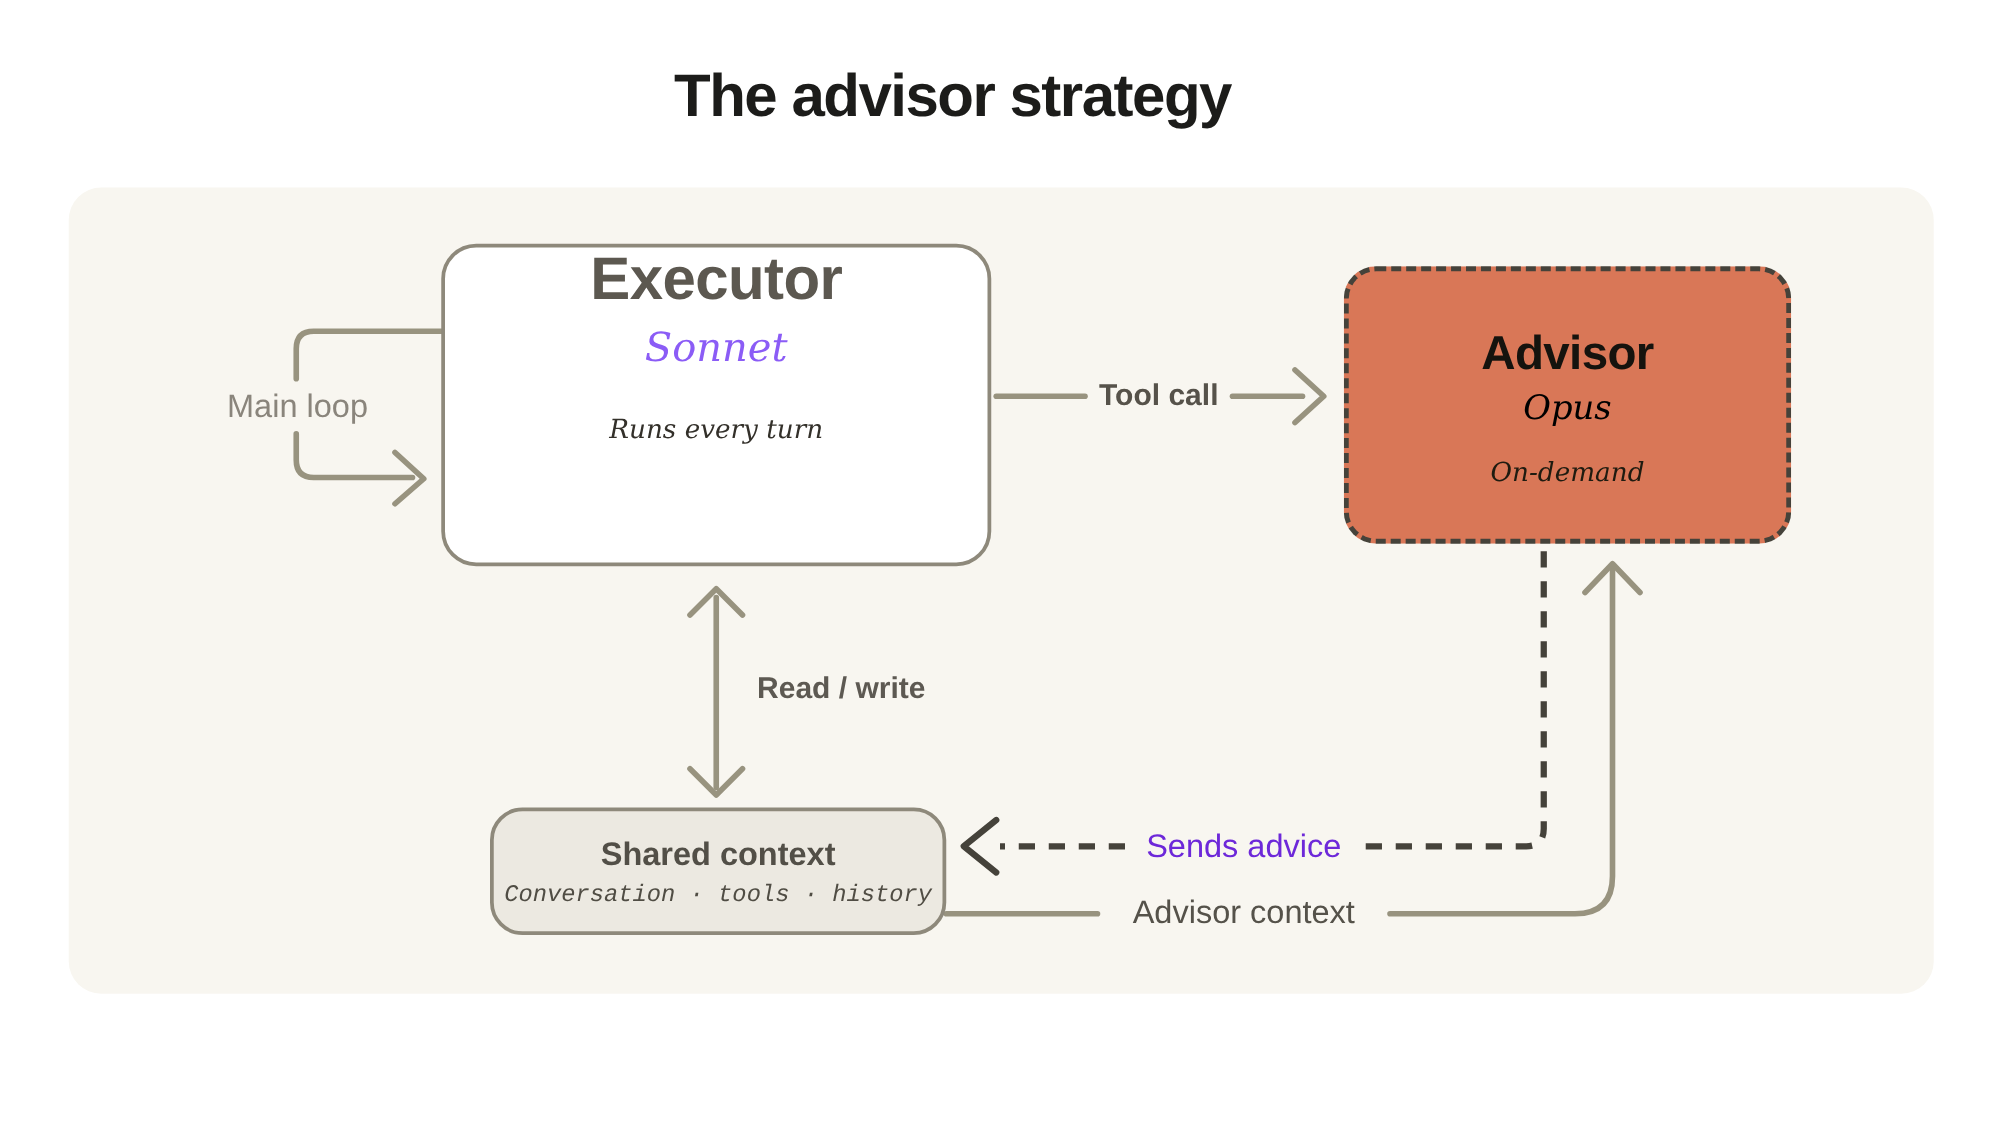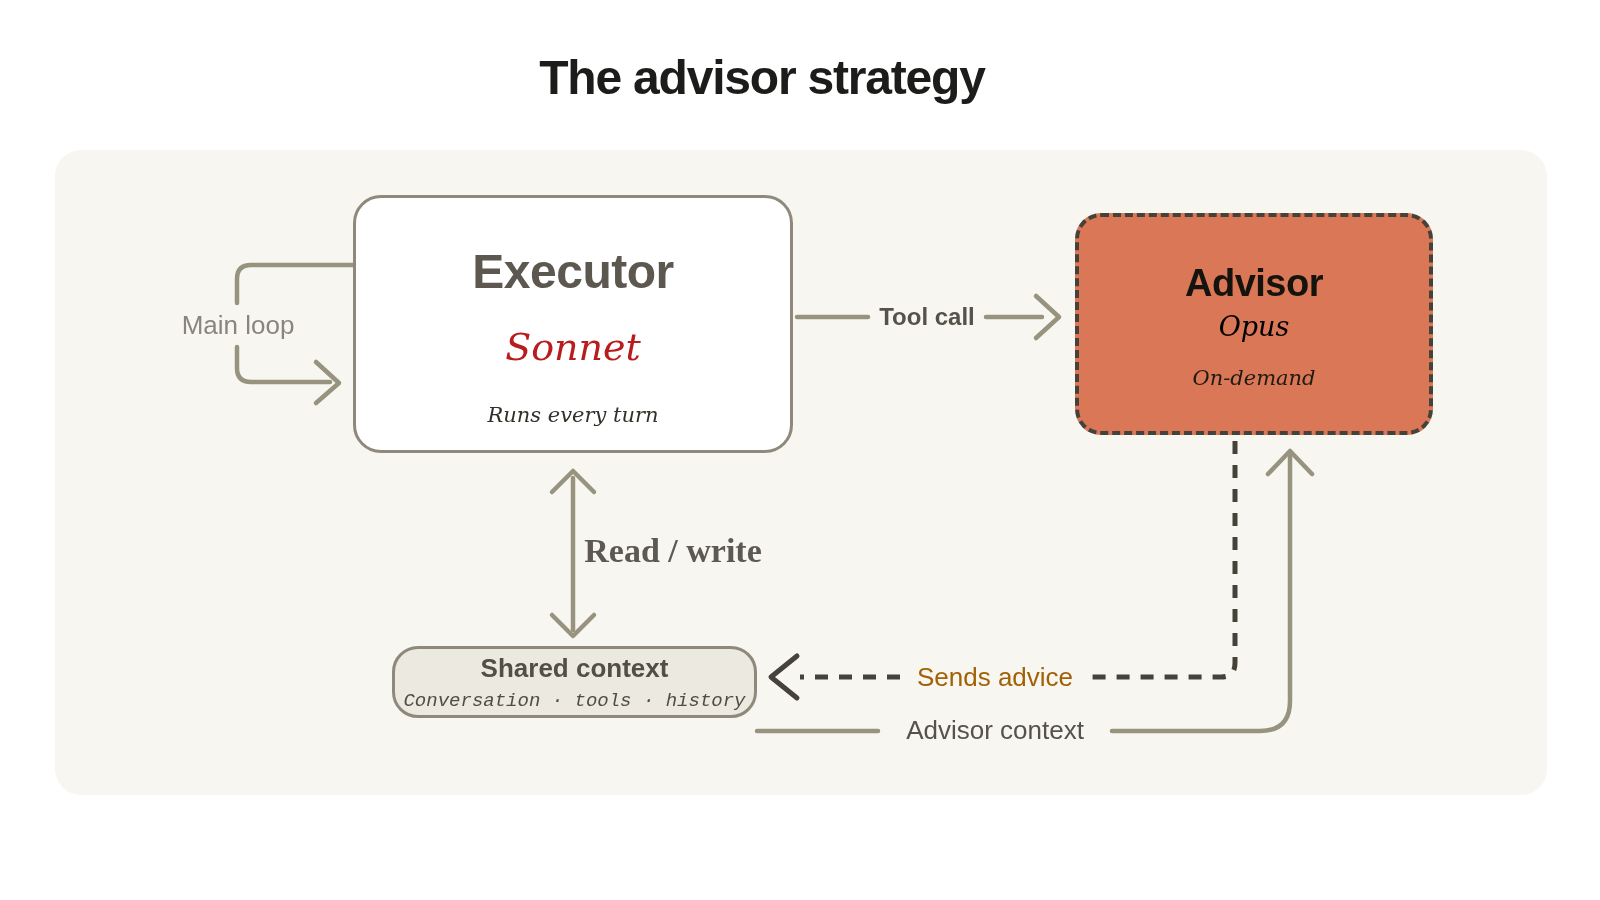--- a/index.html
+++ b/index.html
@@ -22,50 +22,50 @@
   .panel{
     position:absolute;left:55px;top:150px;width:1492px;height:645px;
     background:var(--panel-bg);border-radius:26px;
   }
 
   .node{position:absolute;display:flex;flex-direction:column;align-items:center;text-align:center;}
 
   .executor{
     left:353px;top:195px;width:440px;height:258px;
     background:#ffffff;border:3px solid var(--border-gray);border-radius:28px;
-    justify-content:flex-start;padding-top:48px;
+    justify-content:flex-start;
   }
   .executor .node-title{font-size:48px;font-weight:700;color:#5c5850;letter-spacing:-0.5px;line-height:1.1;}
-  .executor .node-model{font-family:"DejaVu Serif",serif;font-style:italic;font-size:38px;color:#b91c1c;margin-top:26px;}
+  .executor .node-model{font-family:"DejaVu Serif",serif;font-style:italic;font-size:32px;color:#8b5cf6;margin-top:8px;}
   .executor .node-note{font-family:"DejaVu Serif",serif;font-style:italic;font-size:21px;color:#33302a;margin-top:34px;}
 
   .advisor{
     left:1075px;top:213px;width:358px;height:222px;
     background:var(--advisor-fill);border:4px dashed var(--line-dark);border-radius:26px;
     justify-content:flex-start;padding-top:46px;
   }
   .advisor .node-title{font-size:38px;font-weight:700;color:#15130e;letter-spacing:-0.5px;line-height:1.1;}
   .advisor .node-model{font-family:"DejaVu Serif",serif;font-style:italic;font-size:27px;color:#000000;margin-top:6px;}
   .advisor .node-note{font-family:"DejaVu Serif",serif;font-style:italic;font-size:21px;color:#1f1b10;margin-top:24px;}
 
   .shared{
-    left:392px;top:646px;width:365px;height:72px;
+    left:392px;top:646px;width:365px;height:102px;
     background:var(--shared-fill);border:3px solid var(--border-gray);border-radius:26px;
     justify-content:center;
   }
   .shared .node-title{font-size:26px;font-weight:700;color:#524f47;}
   .shared .node-detail{font-family:Liberation Mono, monospace;font-style:italic;font-size:19px;color:#504d44;margin-top:6px;}
 
   svg.wires{position:absolute;left:0;top:0;pointer-events:none;}
 
   .edge-label{position:absolute;transform:translate(-50%,-50%);white-space:nowrap;}
   .lbl-main-loop{left:238px;top:325px;font-size:26px;font-weight:400;color:#8a857c;}
   .lbl-tool-call{left:927px;top:317px;font-size:24px;font-weight:700;color:#56524a;}
-  .lbl-read-write{left:673px;top:551px;font-size:34px;font-weight:600;color:#5d5952;font-family:Liberation Serif, serif;}
-  .lbl-sends-advice{left:995px;top:677px;font-size:26px;font-weight:500;color:#a16207;}
+  .lbl-read-write{left:673px;top:551px;font-size:24px;font-weight:600;color:#5d5952;}
+  .lbl-sends-advice{left:995px;top:677px;font-size:26px;font-weight:500;color:#6d28d9;}
   .lbl-reviews-context{left:995px;top:730px;font-size:26px;font-weight:500;color:#55524a;}
 
   .caption{
     position:absolute;left:0;top:818px;width:1596px;text-align:center;
     font-size:20px;color:#8b8780;
   }
 </style>
 </head>
 <body>
 

